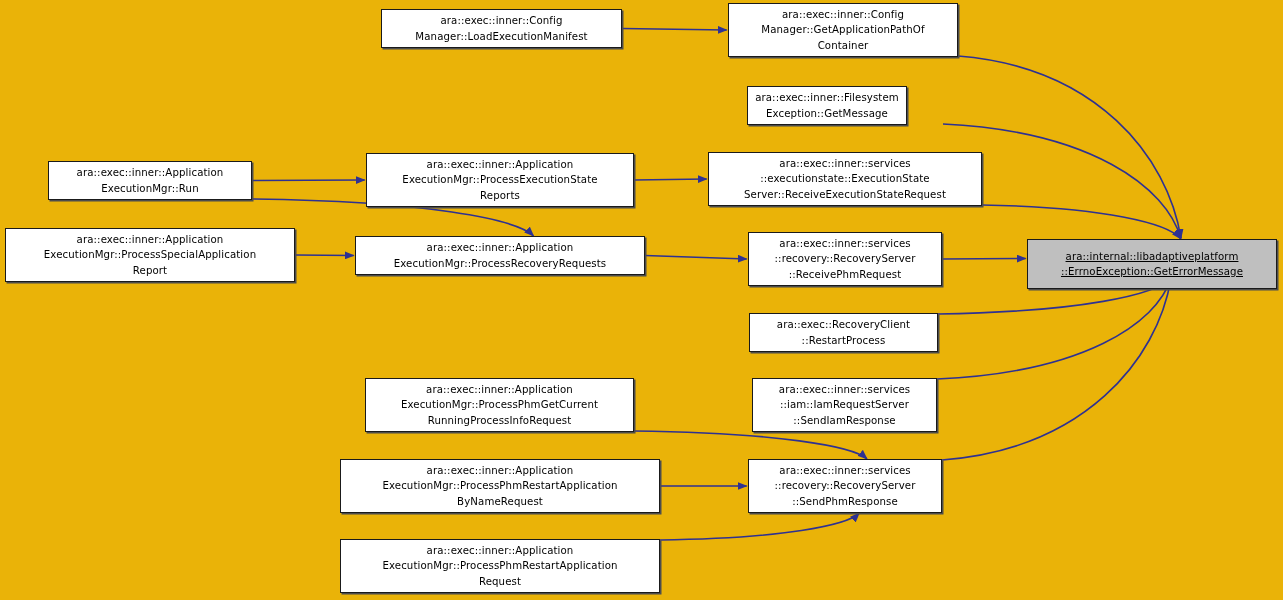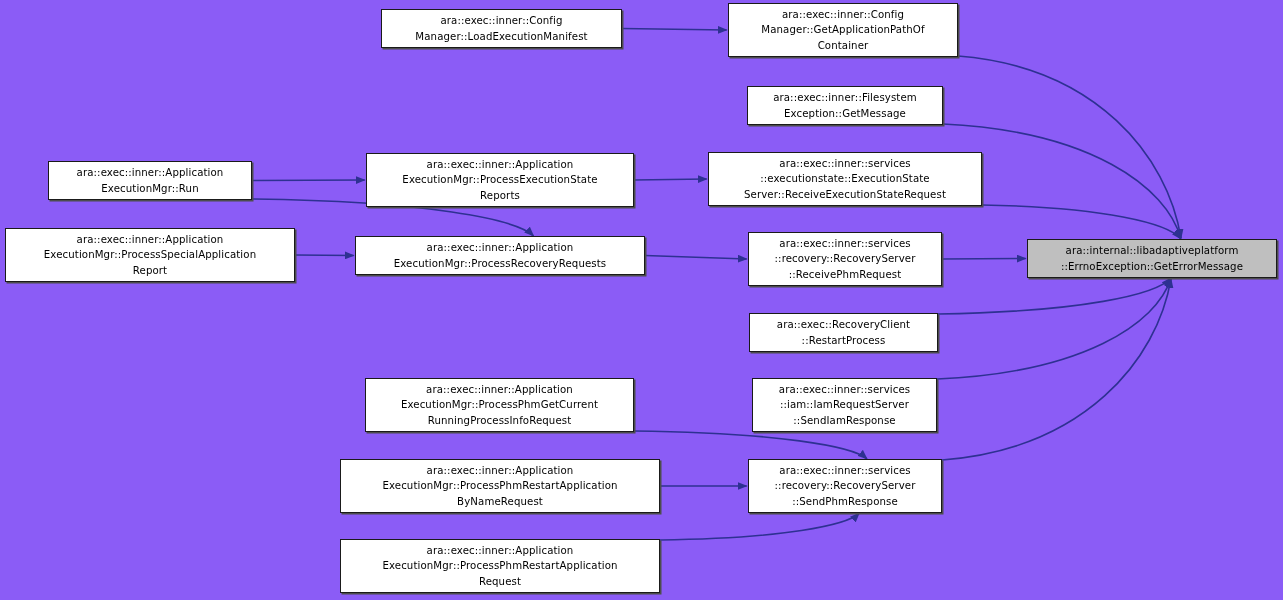--- a/index.html
+++ b/index.html
@@ -7,21 +7,21 @@
     padding: 0;
     background: #ffffff;
   }
   body {
     font-family: "DejaVu Sans", sans-serif;
   }
   #graph {
     position: relative;
     width: 1283px;
     height: 600px;
-    background: #8b5cf6;
+    background: #eab308;
     overflow: hidden;
   }
   #edge-layer {
     position: absolute;
     left: 0;
     top: 0;
     width: 1283px;
     height: 600px;
     pointer-events: none;
   }
@@ -81,39 +81,39 @@
         <path d="M660,540 C783.4928860133938,538.3908090952098 847.2311497622422,525.2490833727559 859.1820742151513,513.1801515868289" marker-end="url(#arrowhead)"></path>
       </g>
   </svg>
 
   <div id="node-layer">
       <div class="node" style="left: 381px; top: 9px; width: 241px; height: 39px;"><span class="node-label">ara::exec::inner::Config
 Manager::LoadExecutionManifest</span></div>
       <div class="node" style="left: 728px; top: 3px; width: 230px; height: 54px;"><span class="node-label">ara::exec::inner::Config
 Manager::GetApplicationPathOf
 Container</span></div>
-      <div class="node" style="left: 747px; top: 86px; width: 196px; height: 39px;"><span class="node-label">ara::exec::inner::Filesystem
+      <div class="node" style="left: 747px; top: 86px; width: 160px; height: 39px;"><span class="node-label">ara::exec::inner::Filesystem
 Exception::GetMessage</span></div>
       <div class="node" style="left: 48px; top: 161px; width: 204px; height: 39px;"><span class="node-label">ara::exec::inner::Application
 ExecutionMgr::Run</span></div>
       <div class="node" style="left: 366px; top: 153px; width: 268px; height: 54px;"><span class="node-label">ara::exec::inner::Application
 ExecutionMgr::ProcessExecutionState
 Reports</span></div>
       <div class="node" style="left: 708px; top: 152px; width: 274px; height: 54px;"><span class="node-label">ara::exec::inner::services
 ::executionstate::ExecutionState
 Server::ReceiveExecutionStateRequest</span></div>
       <div class="node" style="left: 5px; top: 228px; width: 290px; height: 54px;"><span class="node-label">ara::exec::inner::Application
 ExecutionMgr::ProcessSpecialApplication
 Report</span></div>
       <div class="node" style="left: 355px; top: 236px; width: 290px; height: 39px;"><span class="node-label">ara::exec::inner::Application
 ExecutionMgr::ProcessRecoveryRequests</span></div>
       <div class="node" style="left: 748px; top: 232px; width: 194px; height: 54px;"><span class="node-label">ara::exec::inner::services
 ::recovery::RecoveryServer
 ::ReceivePhmRequest</span></div>
-      <div class="node highlight" style="left: 1027px; top: 239px; width: 250px; height: 39px;"><span class="node-label">ara::internal::libadaptiveplatform
+      <div class="node highlight" style="left: 1027px; top: 239px; width: 250px; height: 50px; text-decoration: underline;"><span class="node-label">ara::internal::libadaptiveplatform
 ::ErrnoException::GetErrorMessage</span></div>
       <div class="node" style="left: 749px; top: 313px; width: 189px; height: 39px; justify-content: center;"><span class="node-label">ara::exec::RecoveryClient
 ::RestartProcess</span></div>
       <div class="node" style="left: 365px; top: 378px; width: 269px; height: 54px;"><span class="node-label">ara::exec::inner::Application
 ExecutionMgr::ProcessPhmGetCurrent
 RunningProcessInfoRequest</span></div>
       <div class="node" style="left: 752px; top: 378px; width: 185px; height: 54px;"><span class="node-label">ara::exec::inner::services
 ::iam::IamRequestServer
 ::SendIamResponse</span></div>
       <div class="node" style="left: 340px; top: 459px; width: 320px; height: 54px;"><span class="node-label">ara::exec::inner::Application

